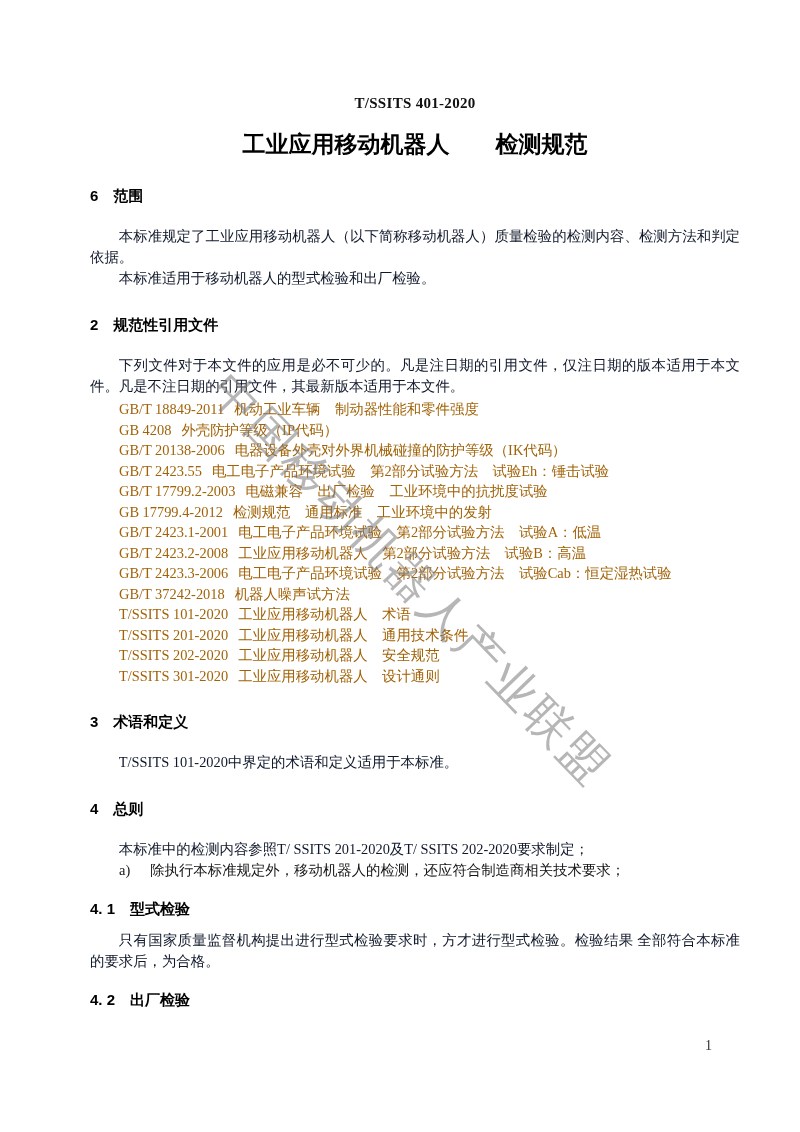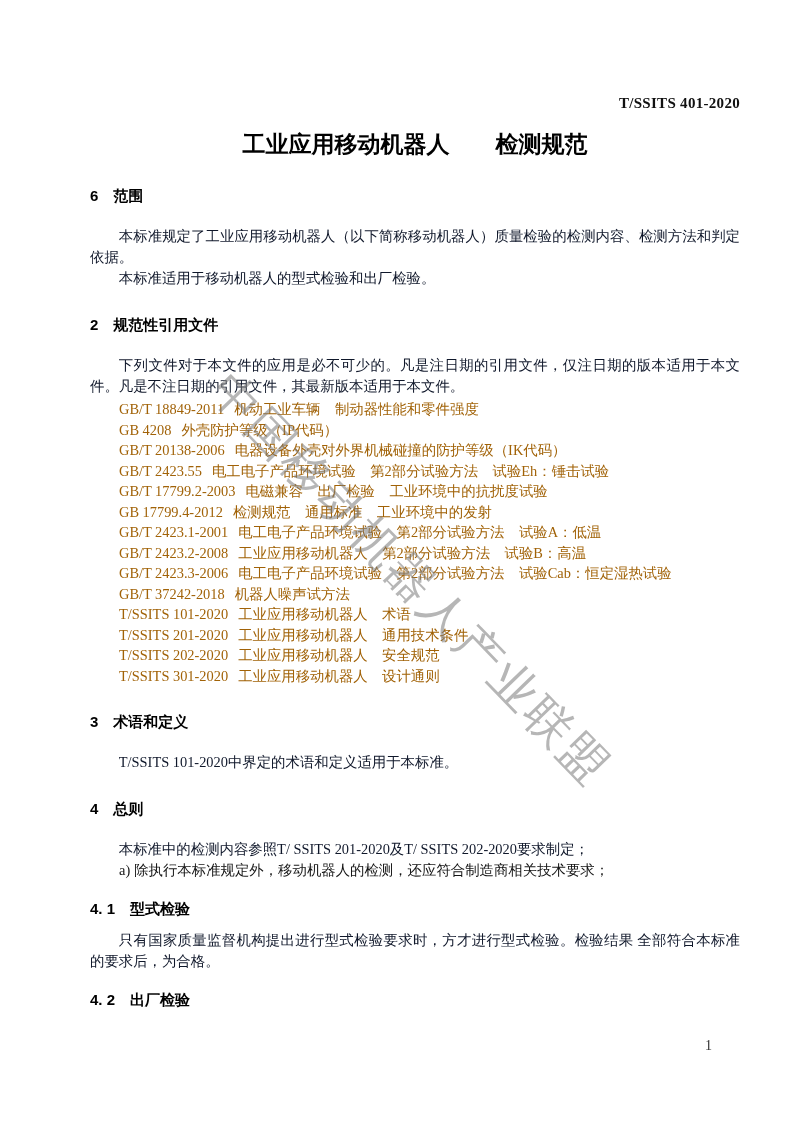--- a/index.html
+++ b/index.html
@@ -11,21 +11,21 @@
     overflow:hidden;
     font-family:"Liberation Serif","DejaVu Serif",serif;
     color:#151515;
   }
   .content{
     position:absolute;
     left:90px; top:95px;
     width:650px;
   }
   .doc-code{
-    text-align:right;
+    text-align:center;
     font-family:"Liberation Serif","DejaVu Serif",serif;
     font-weight:600;
     font-size:15px;
     letter-spacing:.3px;
     color:#111;
     white-space:pre;
   }
   .doc-title{
     margin-top:17px;
     text-align:center;
@@ -70,21 +70,21 @@
   }
   .ref-item .title{margin-left:10px;}
   .ab-list{margin:0;}
   .ab-item{
     padding-left:29px;
     font-size:14.4px;
     line-height:21px;
     white-space:pre;
     color:#151515;
   }
-  .ab-item .txt{margin-left:4px;}
+  .ab-item .txt{margin-left:20px;}
   .watermark{
     position:absolute;
     left:140px; top:537px;
     width:520px;
     text-align:center;
     font-family:"Liberation Serif","DejaVu Serif",serif;
     font-size:47px;
     letter-spacing:3px;
     white-space:nowrap;
     color:rgba(122,122,122,0.55);

